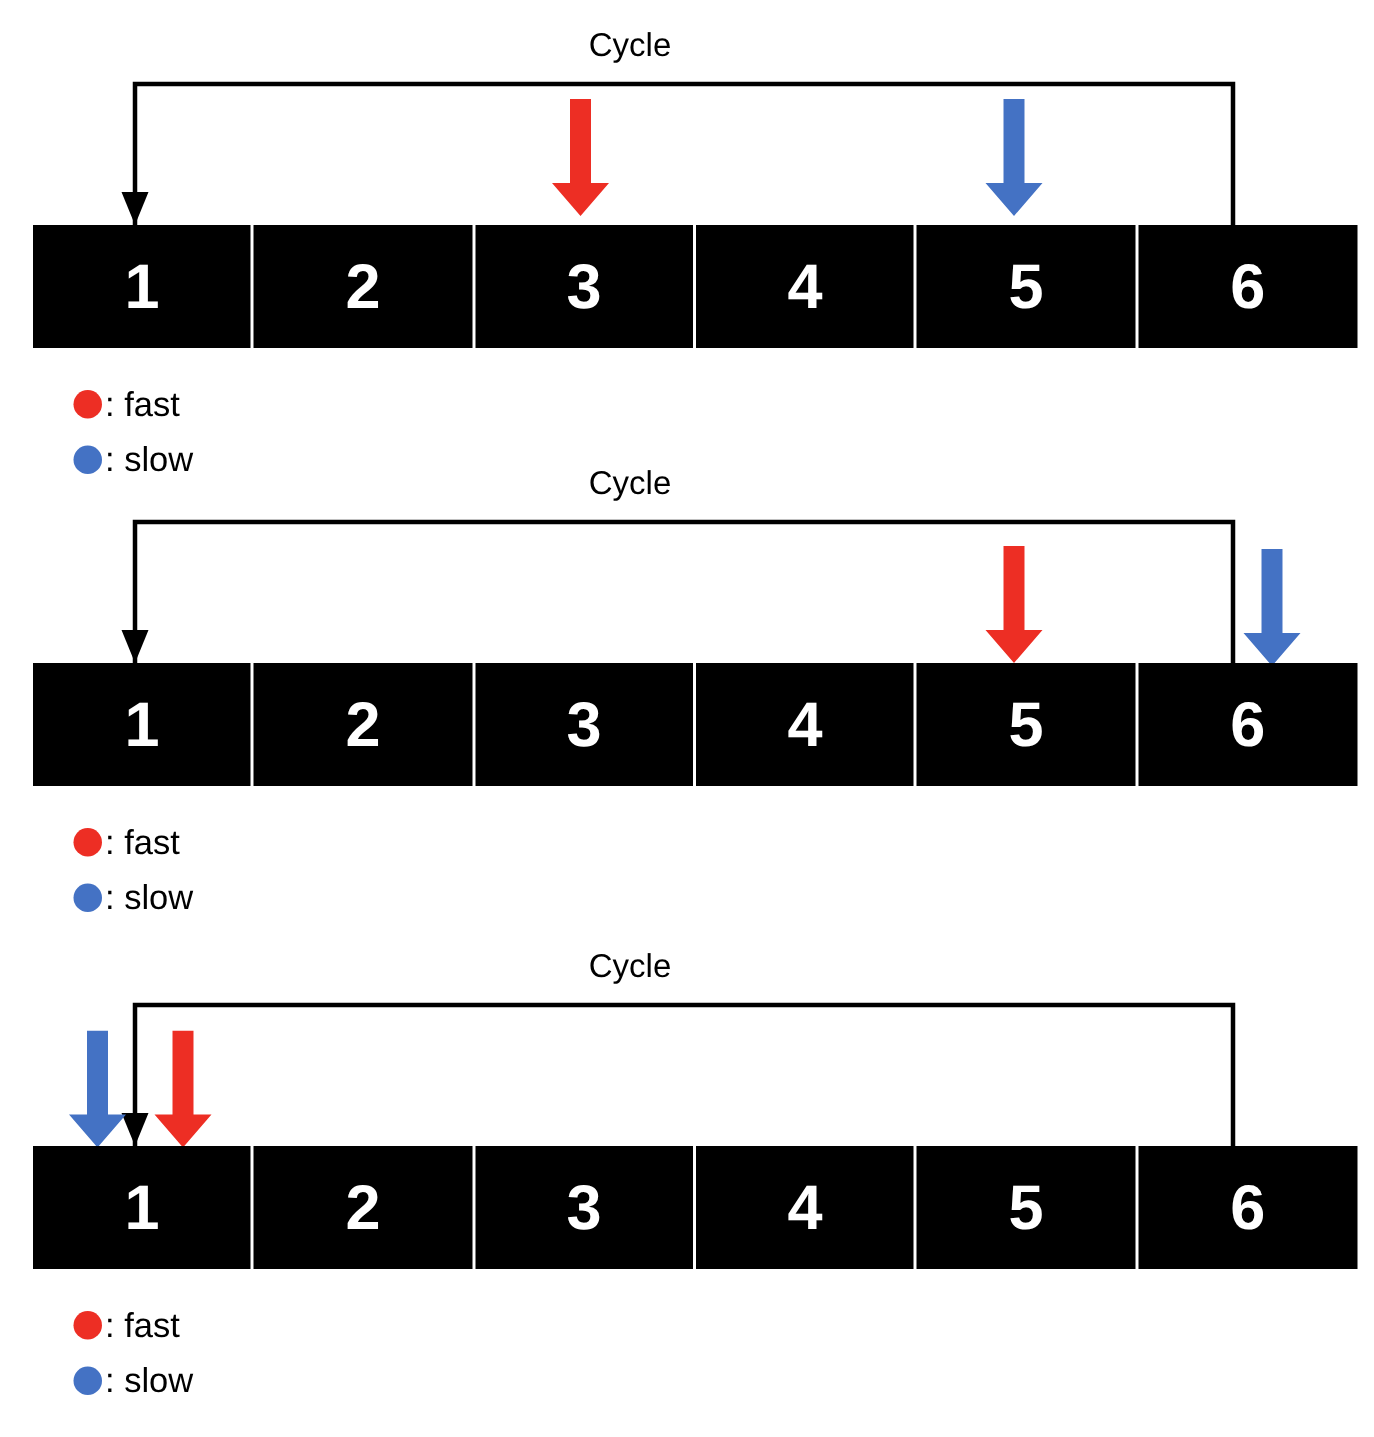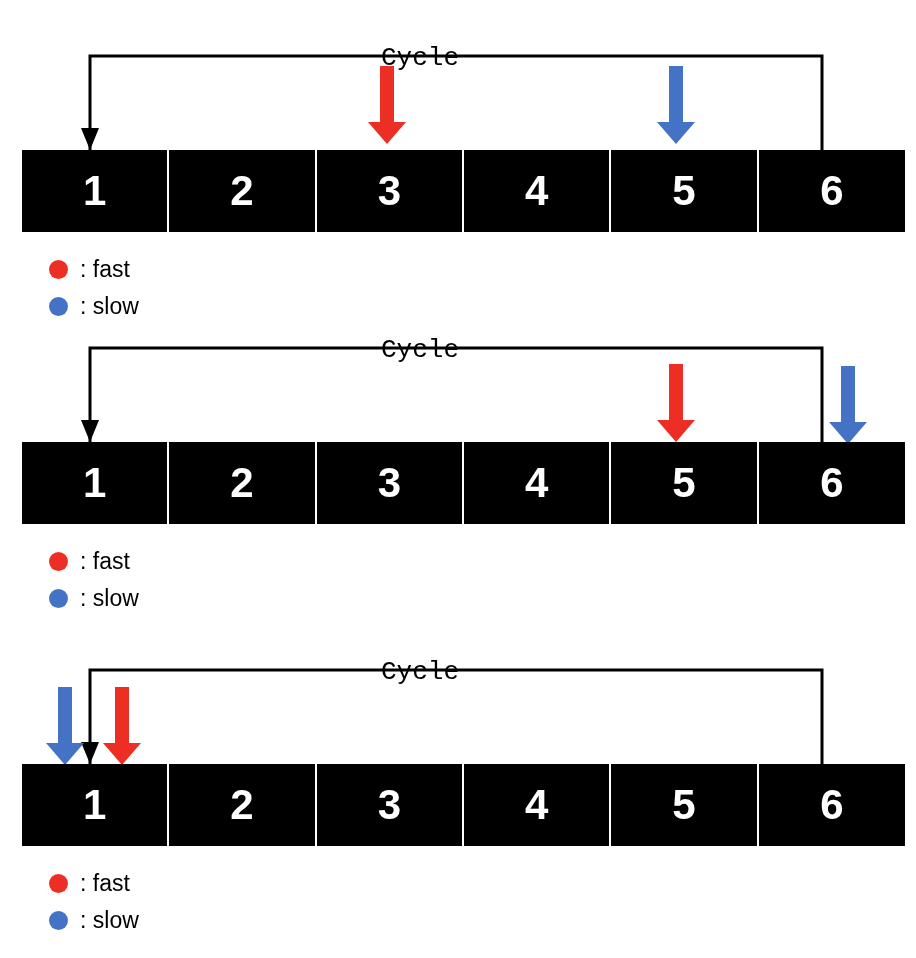--- a/index.html
+++ b/index.html
@@ -27,27 +27,26 @@
   
   .panel {
     position: absolute;
     left: 0;
     width: 916px;
   }
 
   
   .cycle-label {
     position: absolute;
-    font-size: 26px;
+    font-size: 22px;
     line-height: 23px;
-    font-family: Liberation Mono, monospace;
+    font-family: Liberation Sans, sans-serif;
     color: #000000;
     white-space: nowrap;
     text-align: center;
-    margin-top: 29px;
   }
 
   
   .cycle-bracket {
     position: absolute;
     left: 0;
     pointer-events: none;
   }
 
   
@@ -85,21 +84,21 @@
     align-items: center;
     height: 30px;
   }
   .legend-dot {
     width: 19px;
     height: 19px;
     border-radius: 50%;
     flex: 0 0 auto;
   }
   .legend-text {
-    margin-left: 12px;
+    margin-left: 2px;
     font-size: 23px;
     line-height: 23px;
     font-family: "Liberation Sans", sans-serif;
     color: #000000;
     white-space: nowrap;
   }
 </style>
 </head>
 <body>
 

